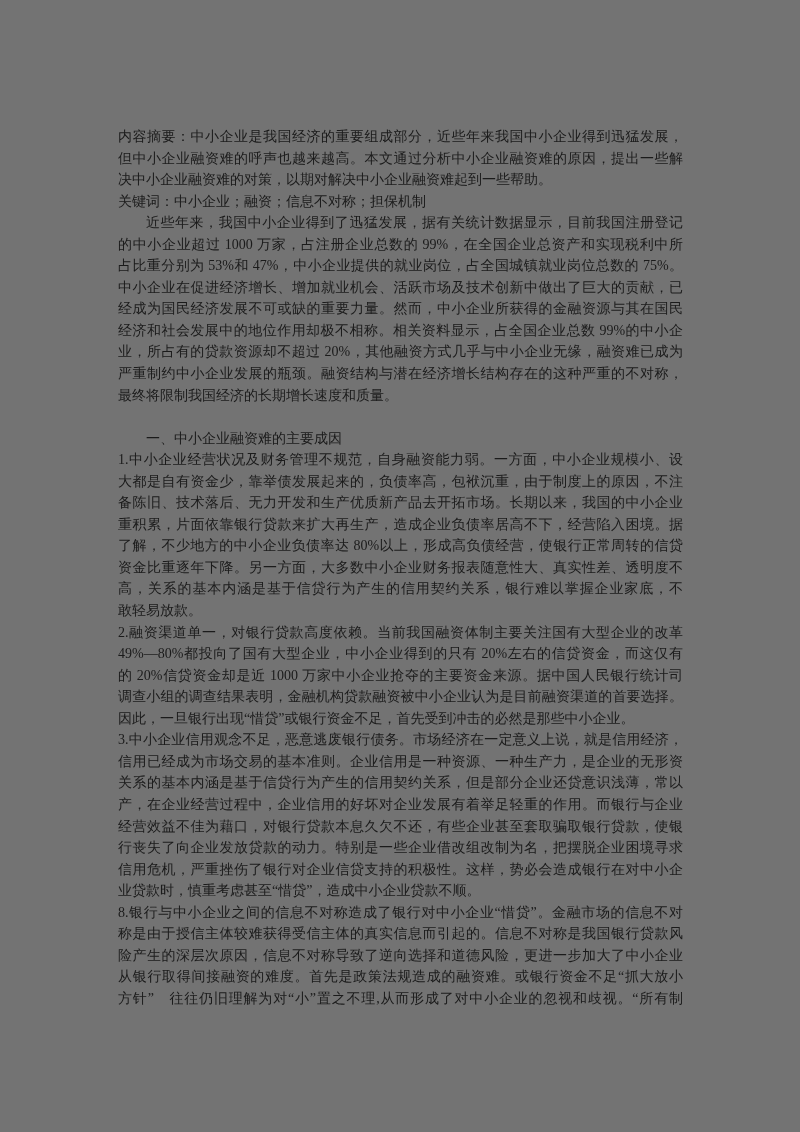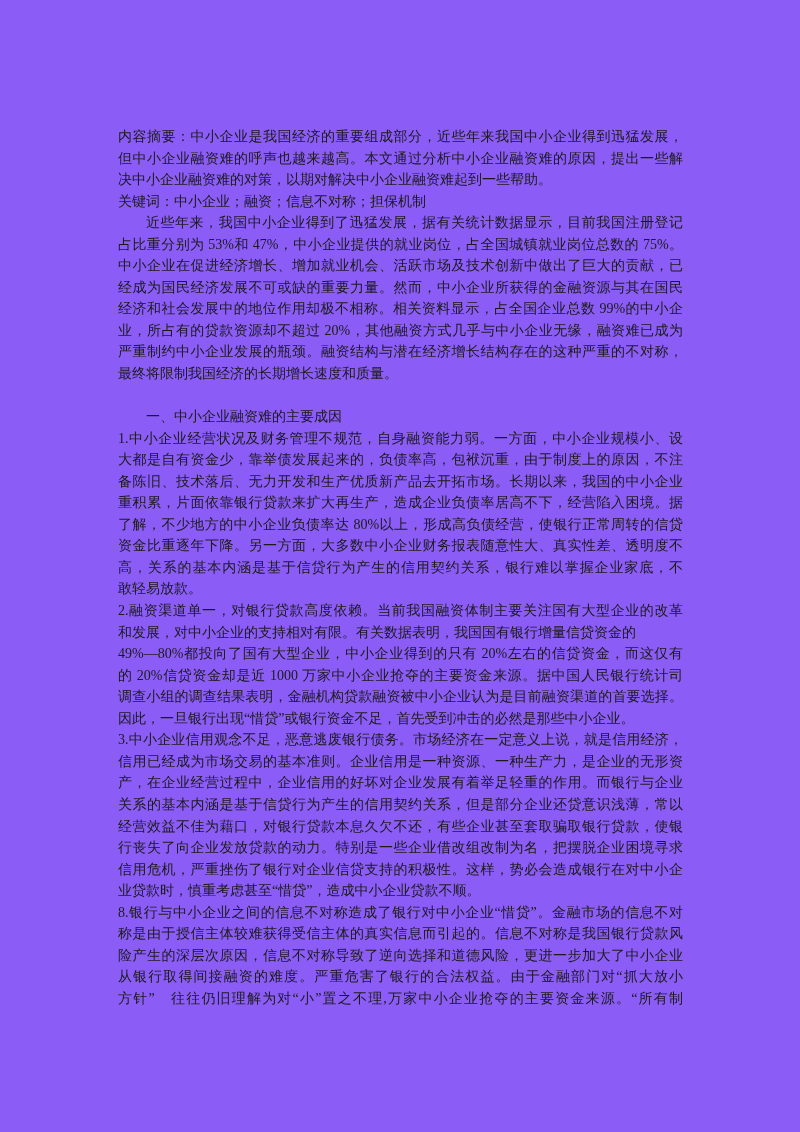--- a/index.html
+++ b/index.html
@@ -4,21 +4,21 @@
 <style>
   html, body {
     margin: 0;
     padding: 0;
     background: #ffffff;
   }
   .page {
     position: relative;
     width: 800px;
     height: 1132px;
-    background: #8b5cf6;
+    background: #737373;
     overflow: hidden;
     font-family: "Liberation Serif", "DejaVu Serif", serif;
   }
   .text-block {
     position: absolute;
     left: 118px;
     top: 126px;
     width: 565px;
   }
   .line {
@@ -42,50 +42,50 @@
 </head>
 <body>
 
 <div class="page">
   <div class="text-block" id="text-block">
       <div class="line fill">内容摘要：中小企业是我国经济的重要组成部分，近些年来我国中小企业得到迅猛发展，</div>
       <div class="line fill">但中小企业融资难的呼声也越来越高。本文通过分析中小企业融资难的原因，提出一些解</div>
       <div class="line">决中小企业融资难的对策，以期对解决中小企业融资难起到一些帮助。</div>
       <div class="line">关键词：中小企业；融资；信息不对称；担保机制</div>
       <div class="line fill ind2">近些年来，我国中小企业得到了迅猛发展，据有关统计数据显示，目前我国注册登记</div>
+      <div class="line fill">的中小企业超过 1000 万家，占注册企业总数的 99%，在全国企业总资产和实现税利中所</div>
       <div class="line fill">占比重分别为 53%和 47%，中小企业提供的就业岗位，占全国城镇就业岗位总数的 75%。</div>
       <div class="line fill">中小企业在促进经济增长、增加就业机会、活跃市场及技术创新中做出了巨大的贡献，已</div>
       <div class="line fill">经成为国民经济发展不可或缺的重要力量。然而，中小企业所获得的金融资源与其在国民</div>
       <div class="line fill">经济和社会发展中的地位作用却极不相称。相关资料显示，占全国企业总数 99%的中小企</div>
       <div class="line fill">业，所占有的贷款资源却不超过 20%，其他融资方式几乎与中小企业无缘，融资难已成为</div>
       <div class="line fill">严重制约中小企业发展的瓶颈。融资结构与潜在经济增长结构存在的这种严重的不对称，</div>
       <div class="line">最终将限制我国经济的长期增长速度和质量。</div>
       <div class="line blank"></div>
       <div class="line ind2">一、中小企业融资难的主要成因</div>
       <div class="line fill">1.中小企业经营状况及财务管理不规范，自身融资能力弱。一方面，中小企业规模小、设</div>
       <div class="line fill">大都是自有资金少，靠举债发展起来的，负债率高，包袱沉重，由于制度上的原因，不注</div>
       <div class="line fill">备陈旧、技术落后、无力开发和生产优质新产品去开拓市场。长期以来，我国的中小企业</div>
       <div class="line fill">重积累，片面依靠银行贷款来扩大再生产，造成企业负债率居高不下，经营陷入困境。据</div>
       <div class="line fill">了解，不少地方的中小企业负债率达 80%以上，形成高负债经营，使银行正常周转的信贷</div>
       <div class="line fill">资金比重逐年下降。另一方面，大多数中小企业财务报表随意性大、真实性差、透明度不</div>
       <div class="line fill">高，关系的基本内涵是基于信贷行为产生的信用契约关系，银行难以掌握企业家底，不</div>
       <div class="line">敢轻易放款。</div>
       <div class="line fill">2.融资渠道单一，对银行贷款高度依赖。当前我国融资体制主要关注国有大型企业的改革</div>
-      <div class="line">和发展，对中小企业的支持相对有限。有关数据表明，我国国有银行增量信贷资金的</div>
       <div class="line fill">49%—80%都投向了国有大型企业，中小企业得到的只有 20%左右的信贷资金，而这仅有</div>
       <div class="line fill">的 20%信贷资金却是近 1000 万家中小企业抢夺的主要资金来源。据中国人民银行统计司</div>
       <div class="line fill">调查小组的调查结果表明，金融机构贷款融资被中小企业认为是目前融资渠道的首要选择。</div>
       <div class="line">因此，一旦银行出现“惜贷”或银行资金不足，首先受到冲击的必然是那些中小企业。</div>
       <div class="line fill">3.中小企业信用观念不足，恶意逃废银行债务。市场经济在一定意义上说，就是信用经济，</div>
       <div class="line fill">信用已经成为市场交易的基本准则。企业信用是一种资源、一种生产力，是企业的无形资</div>
+      <div class="line fill">关系的基本内涵是基于信贷行为产生的信用契约关系，但是部分企业还贷意识浅薄，常以</div>
       <div class="line fill">产，在企业经营过程中，企业信用的好坏对企业发展有着举足轻重的作用。而银行与企业</div>
-      <div class="line fill">关系的基本内涵是基于信贷行为产生的信用契约关系，但是部分企业还贷意识浅薄，常以</div>
       <div class="line fill">经营效益不佳为藉口，对银行贷款本息久欠不还，有些企业甚至套取骗取银行贷款，使银</div>
       <div class="line fill">行丧失了向企业发放贷款的动力。特别是一些企业借改组改制为名，把摆脱企业困境寻求</div>
       <div class="line fill">信用危机，严重挫伤了银行对企业信贷支持的积极性。这样，势必会造成银行在对中小企</div>
       <div class="line">业贷款时，慎重考虑甚至“惜贷”，造成中小企业贷款不顺。</div>
       <div class="line fill">8.银行与中小企业之间的信息不对称造成了银行对中小企业“惜贷”。金融市场的信息不对</div>
       <div class="line fill">称是由于授信主体较难获得受信主体的真实信息而引起的。信息不对称是我国银行贷款风</div>
       <div class="line fill">险产生的深层次原因，信息不对称导致了逆向选择和道德风险，更进一步加大了中小企业</div>
-      <div class="line fill">从银行取得间接融资的难度。严重危害了银行的合法权益。由于金融部门对“抓大放小</div>
-      <div class="line fill">方针”　往往仍旧理解为对“小”置之不理,万家中小企业抢夺的主要资金来源。“所有制</div>
+      <div class="line fill">从银行取得间接融资的难度。首先是政策法规造成的融资难。或银行资金不足“抓大放小</div>
+      <div class="line fill">方针”　往往仍旧理解为对“小”置之不理,从而形成了对中小企业的忽视和歧视。“所有制</div>
     </div>
 </div>
 
 </body></html>

